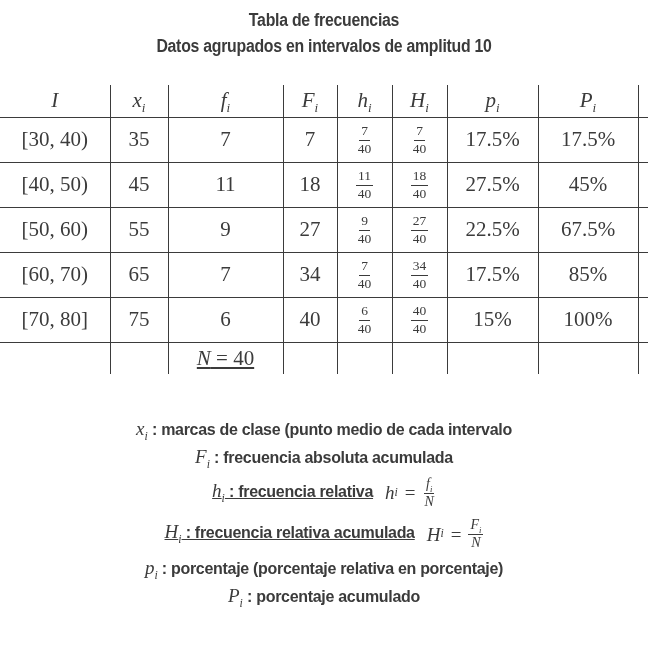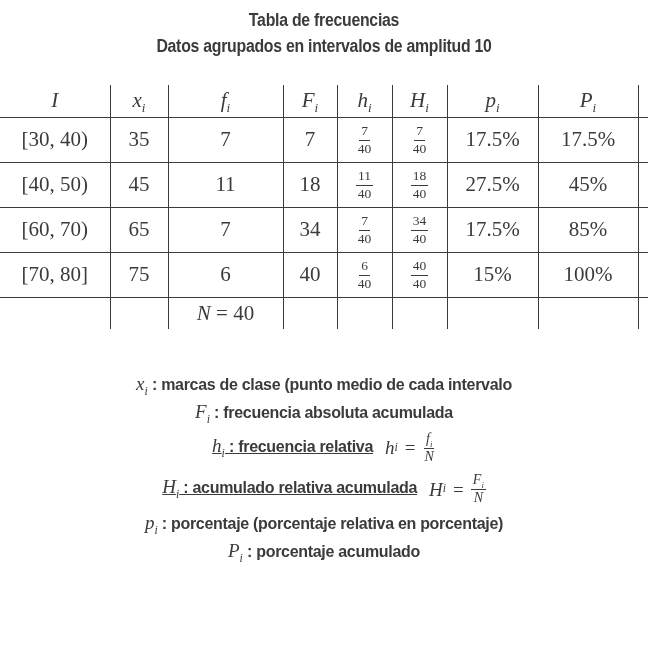--- a/index.html
+++ b/index.html
@@ -47,21 +47,21 @@
     font-weight:normal; padding:0;
     border-right:1.5px solid #3b3b3b;
   }
   table.freq th:last-child, table.freq td:last-child { border-right:none; }
 
   table.freq thead tr { border-bottom:1.5px solid #3b3b3b; }
   table.freq thead th { height:32px; }
   table.freq tbody tr { border-bottom:1.5px solid #3b3b3b; }
   table.freq tbody tr td { height:45px; }
   table.freq tbody tr.total-row { border-bottom:none; }
-  table.freq tbody tr.total-row td { height:32px; }
+  table.freq tbody tr.total-row td { height:32px;text-decoration:underline; }
 
   .msym { font-family:"Liberation Serif", serif; font-style:italic; }
   sub.mi {
     font-family:"Liberation Serif", serif; font-style:italic;
     font-size:0.62em; line-height:0;
   }
 
   
   .frac {
     display:inline-flex; flex-direction:column; align-items:center;
@@ -160,20 +160,37 @@
             </span></td>
         <td><span class="frac">
               <span class="fnum">18</span>
               <span class="fden">40</span>
             </span></td>
         <td>27.5%</td>
         <td>45%</td>
         <td></td>
       </tr>
       <tr>
+        <td>[50, 60)</td>
+        <td>55</td>
+        <td>9</td>
+        <td>27</td>
+        <td><span class="frac">
+              <span class="fnum">9</span>
+              <span class="fden">40</span>
+            </span></td>
+        <td><span class="frac">
+              <span class="fnum">27</span>
+              <span class="fden">40</span>
+            </span></td>
+        <td>22.5%</td>
+        <td>67.5%</td>
+        <td></td>
+      </tr>
+      <tr>
         <td>[60, 70)</td>
         <td>65</td>
         <td>7</td>
         <td>34</td>
         <td><span class="frac">
               <span class="fnum">7</span>
               <span class="fden">40</span>
             </span></td>
         <td><span class="frac">
               <span class="fnum">34</span>
@@ -219,21 +236,21 @@
     <div class="legend-line"><span class="math"><span class="msym">F</span><sub class="mi">i</sub></span><span> : frecuencia absoluta acumulada</span></div>
     <div class="legend-line has-formula"><span class="math"><span class="msym">h</span><sub class="mi">i</sub></span><span> : frecuencia relativa</span><span class="formula">
           <span class="msym">h</span>
           <sub class="mi">i</sub>
           <span class="eq">=</span>
           <span class="frac">
             <span class="fnum"><span class="msym">f</span><sub class="mi">i</sub></span>
             <span class="fden"><span class="msym">N</span></span>
           </span>
         </span></div>
-    <div class="legend-line has-formula"><span class="math"><span class="msym">H</span><sub class="mi">i</sub></span><span> : acumulado relativa acumulada</span><span class="formula">
+    <div class="legend-line has-formula"><span class="math"><span class="msym">H</span><sub class="mi">i</sub></span><span> : frecuencia relativa acumulada</span><span class="formula">
           <span class="msym">H</span>
           <sub class="mi">i</sub>
           <span class="eq">=</span>
           <span class="frac">
             <span class="fnum"><span class="msym">F</span><sub class="mi">i</sub></span>
             <span class="fden"><span class="msym">N</span></span>
           </span>
         </span></div>
     <div class="legend-line"><span class="math"><span class="msym">p</span><sub class="mi">i</sub></span><span> : porcentaje (porcentaje relativa en porcentaje)</span></div>
     <div class="legend-line"><span class="math"><span class="msym">P</span><sub class="mi">i</sub></span><span> : porcentaje acumulado</span></div>

